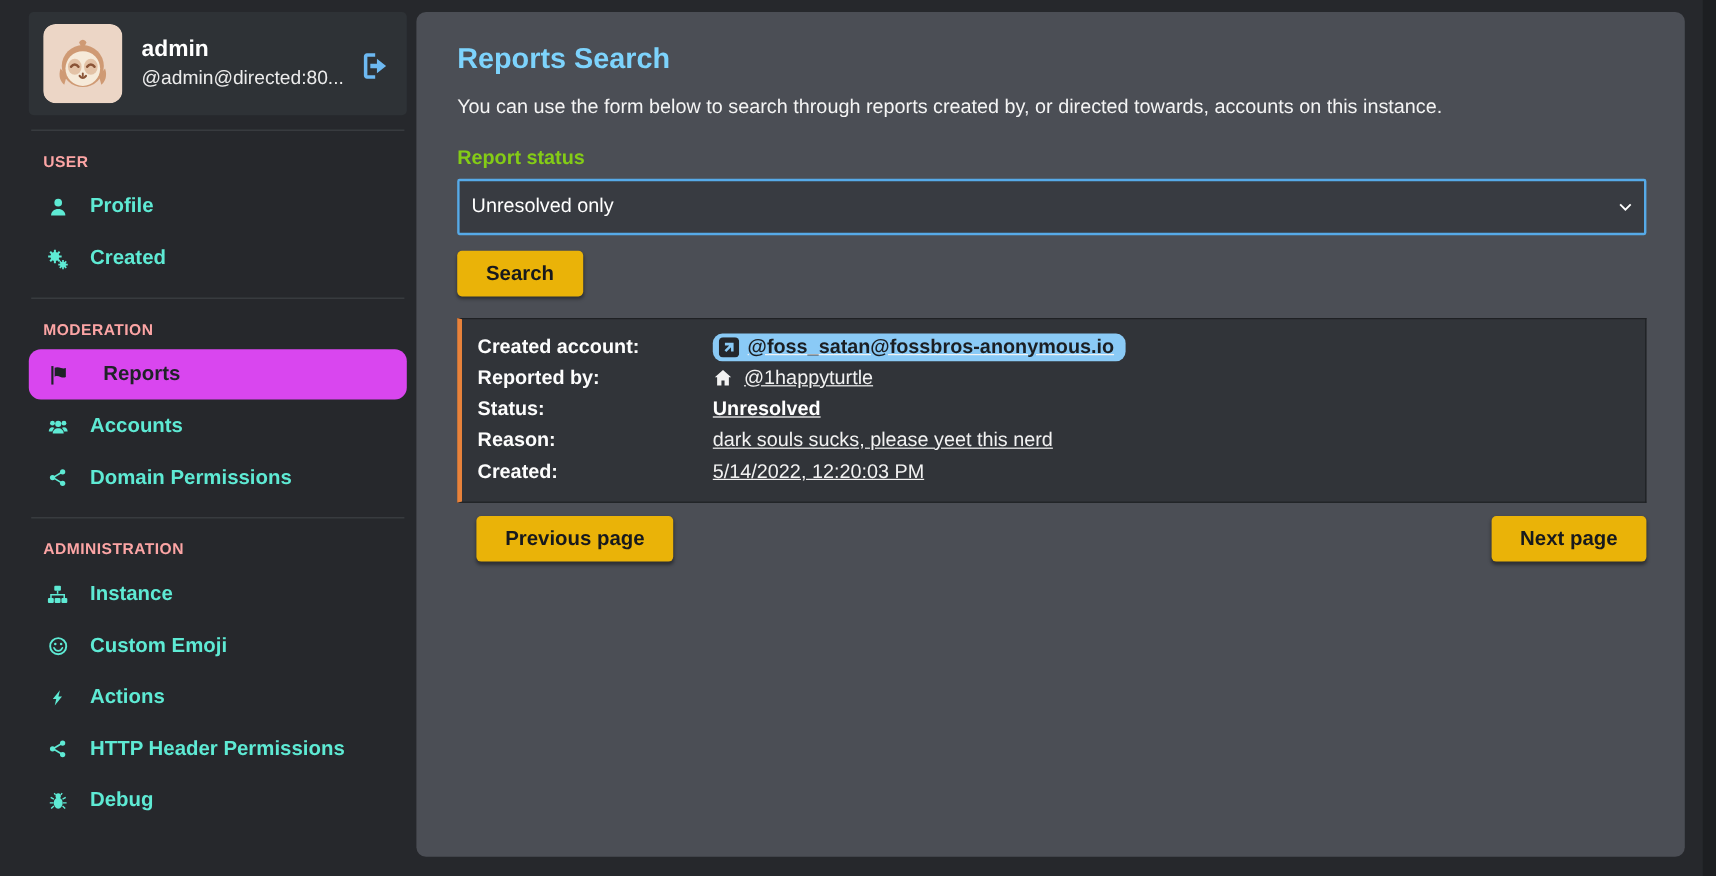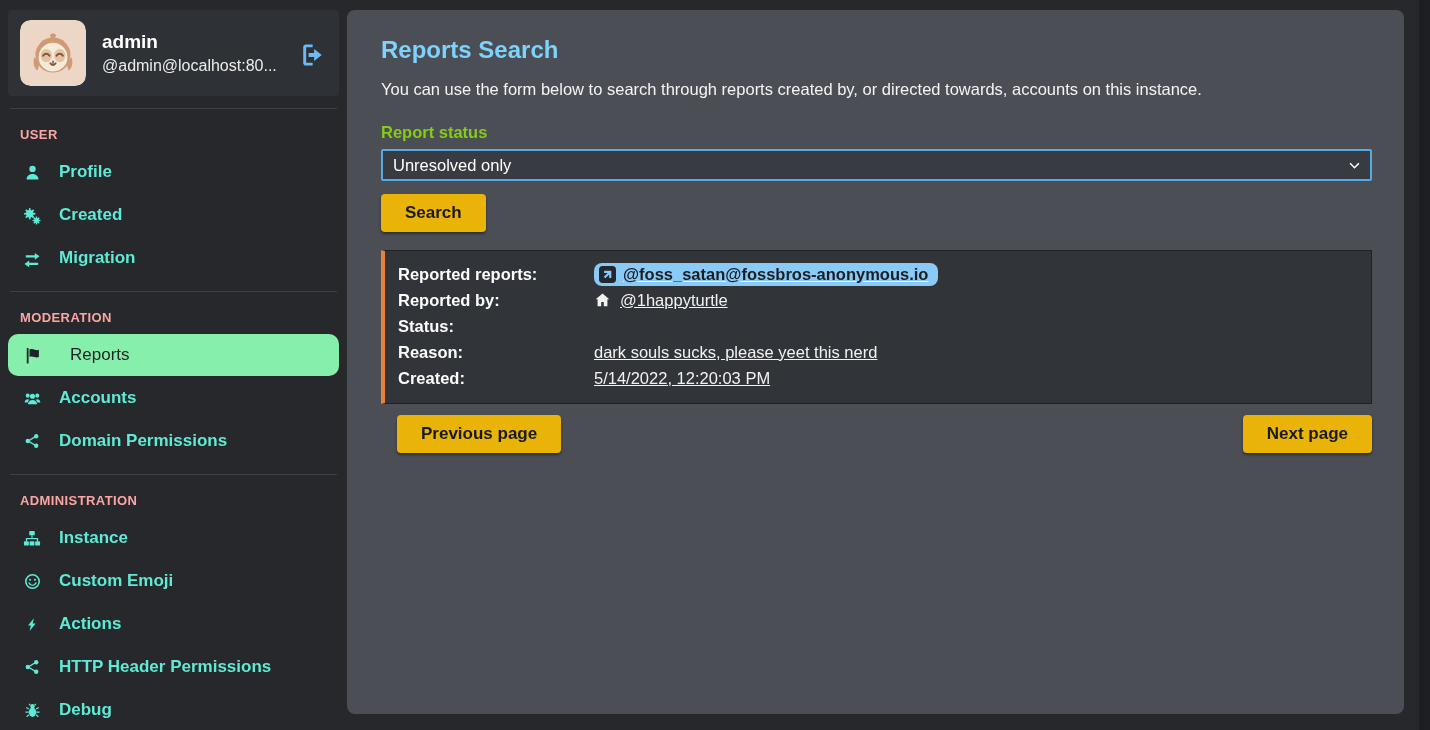--- a/index.html
+++ b/index.html
@@ -8,21 +8,21 @@
     width: 1430px; height: 730px;
     background: #26282c;
     font-family: "Liberation Sans", "DejaVu Sans", sans-serif;
     color: #fbfbfb;
     display: flex;
     overflow: hidden;
     position: relative;
   }
 
   
-  .sidebar { width: 347px; flex: 0 0 347px; padding: 10px 8px 0 8px; }
+  .sidebar { width: 347px; flex: 0 0 347px; padding: 10px 8px 0 24px; }
   .user-card {
     display: flex; align-items: center; gap: 16px;
     background: #2e3236; border-radius: 4px;
     padding: 10px 12px; position: relative;
   }
   .avatar { width: 66px; height: 66px; border-radius: 10px; flex: 0 0 66px; }
   .user-info { display: flex; flex-direction: column; gap: 4px; min-width: 0; }
   .user-name { font-weight: bold; font-size: 19px; color: #ffffff; }
   .user-handle { font-size: 16px; color: #ececec; white-space: nowrap; }
   .logout-btn {
@@ -35,35 +35,35 @@
     color: #fca5a5; font-weight: bold; font-size: 13px;
     letter-spacing: 0.4px; padding: 6px 0 8px 12px;
   }
   .nav-item {
     display: flex; align-items: center; gap: 17px;
     padding: 11px 14px; font-size: 17px; color: #5eead4;
     border-radius: 10px; cursor: pointer; margin: 1px 0; font-weight: bold;
   }
   .nav-item .nav-icon { width: 20px; height: 17px; display: flex; justify-content: center; flex: 0 0 20px; }
   .nav-item.active {
-    background: #86efac; color: #1f2327; font-weight: normal; gap: 28px;
+    background: #d946ef; color: #1f2327; font-weight: bold; gap: 28px;
   }
 
   
   .panel {
     flex: 1; margin: 10px 26px 16px 0;
     background: #4b4e55; border-radius: 8px;
     padding: 26px 32px 26px 34px;
     overflow: hidden;
   }
   .page-title { font-size: 24px; font-weight: bold; margin: 0 0 16px 0; color: #7dd3fc; }
   .page-desc { font-size: 16.5px; margin: 0 0 24px 0; color: #f4f4f4; }
   .field-label { display: block; font-weight: bold; font-size: 16.5px; margin-bottom: 7px; color: #84cc16; }
   .status-select {
-    width: 100%; height: 32px;
+    width: 100%; height: 47px;
     background: #383b41; border: 2px solid #56aae8; border-radius: 2px;
     color: #ffffff; font-size: 16.5px;
     display: flex; align-items: center; justify-content: space-between;
     padding: 0 10px; cursor: pointer;
   }
   .btn {
     background: #eab308; color: #17191d;
     border: none; border-radius: 4px;
     font-family: inherit; font-weight: bold; font-size: 17px;
     padding: 9px 24px; cursor: pointer;
@@ -116,21 +116,21 @@
       <circle cx="32" cy="36" r="14" fill="#f6ead9"></circle>
       <ellipse cx="25.5" cy="34.5" rx="5.5" ry="6.5" fill="#e3c2a6"></ellipse>
       <ellipse cx="38.5" cy="34.5" rx="5.5" ry="6.5" fill="#e3c2a6"></ellipse>
       <path d="M22.5 34.5c1.7-2.4 4.3-2.4 6 0" stroke="#8a5437" stroke-width="2" fill="none" stroke-linecap="round"></path>
       <path d="M35.5 34.5c1.7-2.4 4.3-2.4 6 0" stroke="#8a5437" stroke-width="2" fill="none" stroke-linecap="round"></path>
       <path d="M29.5 42c1 1.2 2 1.6 2.5 1.6s1.5-.4 2.5-1.6" stroke="#8a5437" stroke-width="1.8" fill="none" stroke-linecap="round"></path>
       <path d="M32 40v2" stroke="#8a5437" stroke-width="1.5" stroke-linecap="round"></path>
     </svg>
     <div class="user-info">
       <span class="user-name">admin</span>
-      <span class="user-handle">@admin@localhost:80...</span>
+      <span class="user-handle">@admin@directed:80...</span>
     </div>
     <button class="logout-btn" title="">
       <svg viewBox="0 0 16 16" fill="currentColor" width="26" height="26">
         <path d="M8.4 1.5H4.2c-.9 0-1.6.7-1.6 1.6v9.8c0 .9.7 1.6 1.6 1.6h4.2v-1.8H4.4V3.3h4z"></path>
         <path d="M9.3 4.3 14 8l-4.7 3.7V9.2H5.9V6.8h3.4z"></path>
       </svg>
     </button>
   </div>
 
   <hr class="divider">
@@ -162,29 +162,20 @@
             <line x1="8.5" y1="12" x2="15.5" y2="12"></line>
           <line x1="9.6" y1="9.6" x2="14.4" y2="14.4"></line>
             <line x1="14.4" y1="9.6" x2="9.6" y2="14.4"></line>
         </g>
         <path fill-rule="evenodd" d="M12 9.8a2.2 2.2 0 1 0 0 4.4 2.2 2.2 0 0 0 0-4.4zm0 1.4a.8.8 0 1 1 0 1.6.8.8 0 0 1 0-1.6z"></path>
       </svg>
     </span>
     <span>Created</span>
   </div>
 
-  <div class="nav-item">
-    <span class="nav-icon">
-      <svg viewBox="0 0 16 16" width="18" height="18" fill="currentColor">
-        <path d="M2.5 4.6h8V2.6L14.7 5.6 10.5 8.6v-2H2.5z"></path>
-        <path d="M13.5 11.4h-8v-2L1.3 12.4l4.2 3v-2h8z"></path>
-      </svg>
-    </span>
-    <span>Migration</span>
-  </div>
 
   <hr class="divider">
 
   <div class="section-label">MODERATION</div>
 
   <div class="nav-item active">
     <span class="nav-icon">
       <svg viewBox="0 0 16 16" width="17" height="17" fill="currentColor">
         <rect x="2.6" y="1" width="1.7" height="14.5"></rect>
         <path d="M5.2 2.4c1.8-1 3.5-.3 5 .2 1.4.5 2.7.5 3.8 0v6.9c-1.3.6-2.7.5-4.2 0-1.4-.5-3-1-4.6-.2z"></path>
@@ -304,21 +295,21 @@
       <svg viewBox="0 0 10 6" width="11" height="7" fill="none" stroke="#ffffff" stroke-width="1.4">
         <path d="M1 1l4 4 4-4"></path>
       </svg>
     </span>
   </div>
 
   <button class="btn search-btn">Search</button>
 
   <div class="report-card">
     <div class="report-row">
-      <span class="row-label">Reported reports:</span>
+      <span class="row-label">Created account:</span>
       <span class="row-value">
         <a class="account-pill">
           <span>
             <svg viewBox="0 0 16 16" width="17" height="17">
               <rect width="16" height="16" rx="3.5" fill="#24272c"></rect>
               <path d="M4.8 4.4h6.8v6.8h-2V7.9l-3.7 3.7-1.4-1.4 3.7-3.7H4.8z" fill="#8acaf6"></path>
             </svg>
           </span>
           <span>@foss_satan@fossbros-anonymous.io</span>
         </a>
@@ -330,20 +321,21 @@
         <span class="home-icon-wrap">
           <svg viewBox="0 0 16 16" width="17" height="16" fill="currentColor">
             <path d="M8 1.4 1.2 7.3h1.9v7h3.6V10h2.6v4.3h3.6v-7h1.9z"></path>
           </svg>
         </span>
         <span>@1happyturtle</span>
       </span>
     </div>
     <div class="report-row">
       <span class="row-label">Status:</span>
+      <span class="row-value bold">Unresolved</span>
     </div>
     <div class="report-row">
       <span class="row-label">Reason:</span>
       <span class="row-value">dark souls sucks, please yeet this nerd</span>
     </div>
     <div class="report-row">
       <span class="row-label">Created:</span>
       <span class="row-value">5/14/2022, 12:20:03 PM</span>
     </div>
   </div>

